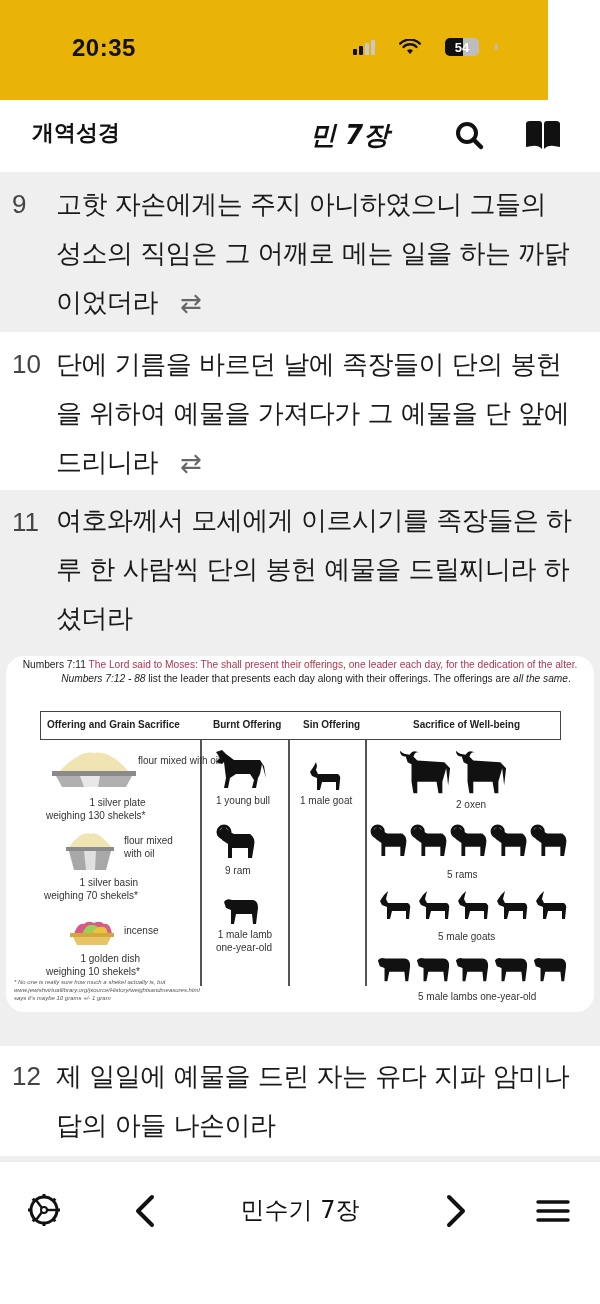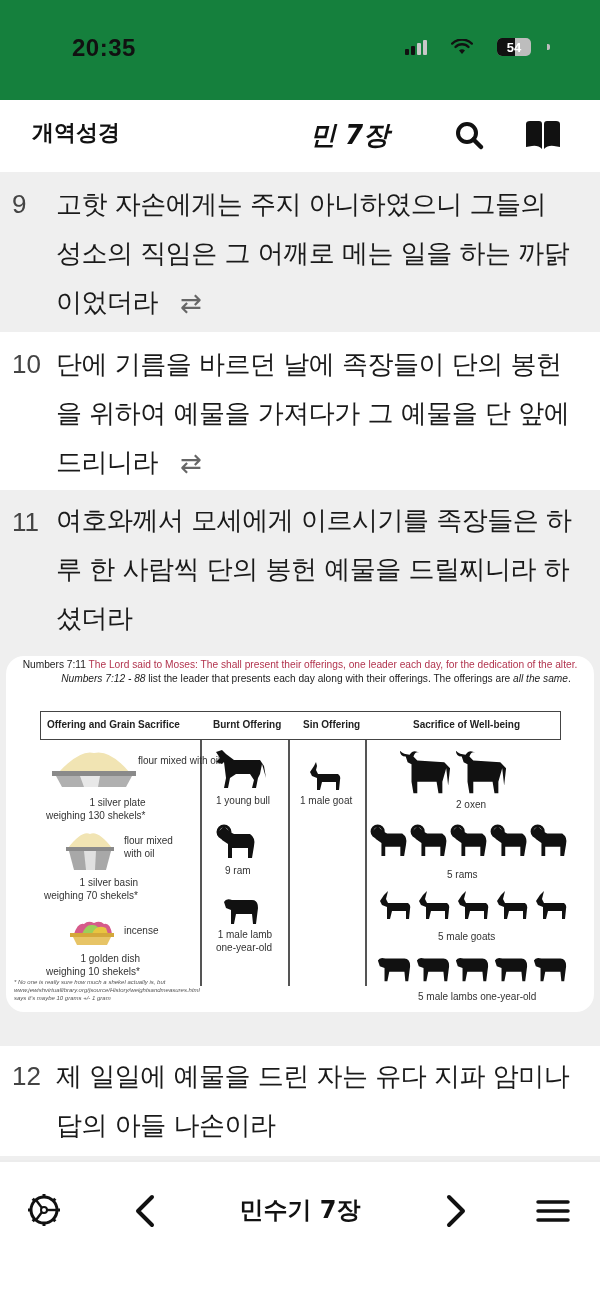--- a/index.html
+++ b/index.html
@@ -1,20 +1,20 @@
 <!DOCTYPE html>
 <html><head>
 <meta charset="utf-8">
 <style>
   * { box-sizing: border-box; margin: 0; padding: 0; }
   html, body { width: 600px; height: 1304px; background: #ffffff; overflow: hidden; }
   body { font-family: "DejaVu Sans", "Liberation Sans", sans-serif; color: #111; position: relative; }
 
   
-  .status-bar { position: absolute; top: 0; left: 0; width: 600px; height: 100px; background: #15803d; }
+  .status-bar { position: absolute; top: 0; left: 0; width: 548px; height: 100px; background: #eab308; }
   .status-time { position: absolute; left: 72px; top: 34px; font-size: 24px; font-weight: bold; font-family: "Liberation Sans", sans-serif; letter-spacing: 0.5px; }
   .status-icons { position: absolute; right: 50px; top: 38px; display: flex; align-items: center; gap: 24px; }
   .signal { display: flex; align-items: flex-end; gap: 2px; height: 16px; }
   .signal span { width: 4px; background: #111; border-radius: 1px; }
   .signal span.dim { background: #c8c8c8; }
   .battery { position: relative; width: 34px; height: 18px; border-radius: 5px; background: #bdbdbd; overflow: hidden; display: flex; align-items: center; justify-content: center; }
   .battery .fill { position: absolute; left: 0; top: 0; bottom: 0; width: 54%; background: #111; }
   .battery .txt { position: relative; color: #fff; font-size: 13px; font-weight: bold; font-family: "Liberation Sans", sans-serif; }
   .battery-tip { width: 3px; height: 6px; background: #bdbdbd; border-radius: 0 2px 2px 0; margin-left: -8px; }
 
@@ -51,21 +51,21 @@
   .ic-label { position: absolute; font-size: 10px; text-align: right; line-height: 13px; color: #333; white-space: nowrap; }
   .ic-foot { position: absolute; left: 8px; top: 322px; font-size: 6px; font-style: italic; line-height: 8px; color: #555; }
   .animal { position: absolute; }
 
   .bowl { position: absolute; }
 
   
   .bottom-bar { position: absolute; top: 1160px; left: 0; width: 600px; height: 144px; background: #fff; border-top: 2px solid #ececec; }
   .settings-btn { position: absolute; left: 26px; top: 30px; width: 36px; height: 36px; }
   .prev-btn { position: absolute; left: 132px; top: 32px; width: 26px; height: 34px; }
-  .book-title { position: absolute; left: 0; width: 600px; top: 32px; text-align: center; font-size: 24px; font-weight: bold; }
+  .book-title { position: absolute; left: 0; width: 600px; top: 32px; text-align: center; font-size: 24px; font-weight: normal; }
   .next-btn { position: absolute; left: 443px; top: 32px; width: 26px; height: 34px; }
   .menu-btn { position: absolute; left: 536px; top: 36px; width: 34px; height: 26px; }
 </style>
 </head>
 <body>
 
 <div class="status-bar">
   <div class="status-time">20:35</div>
   <div class="status-icons">
     <div class="signal">

